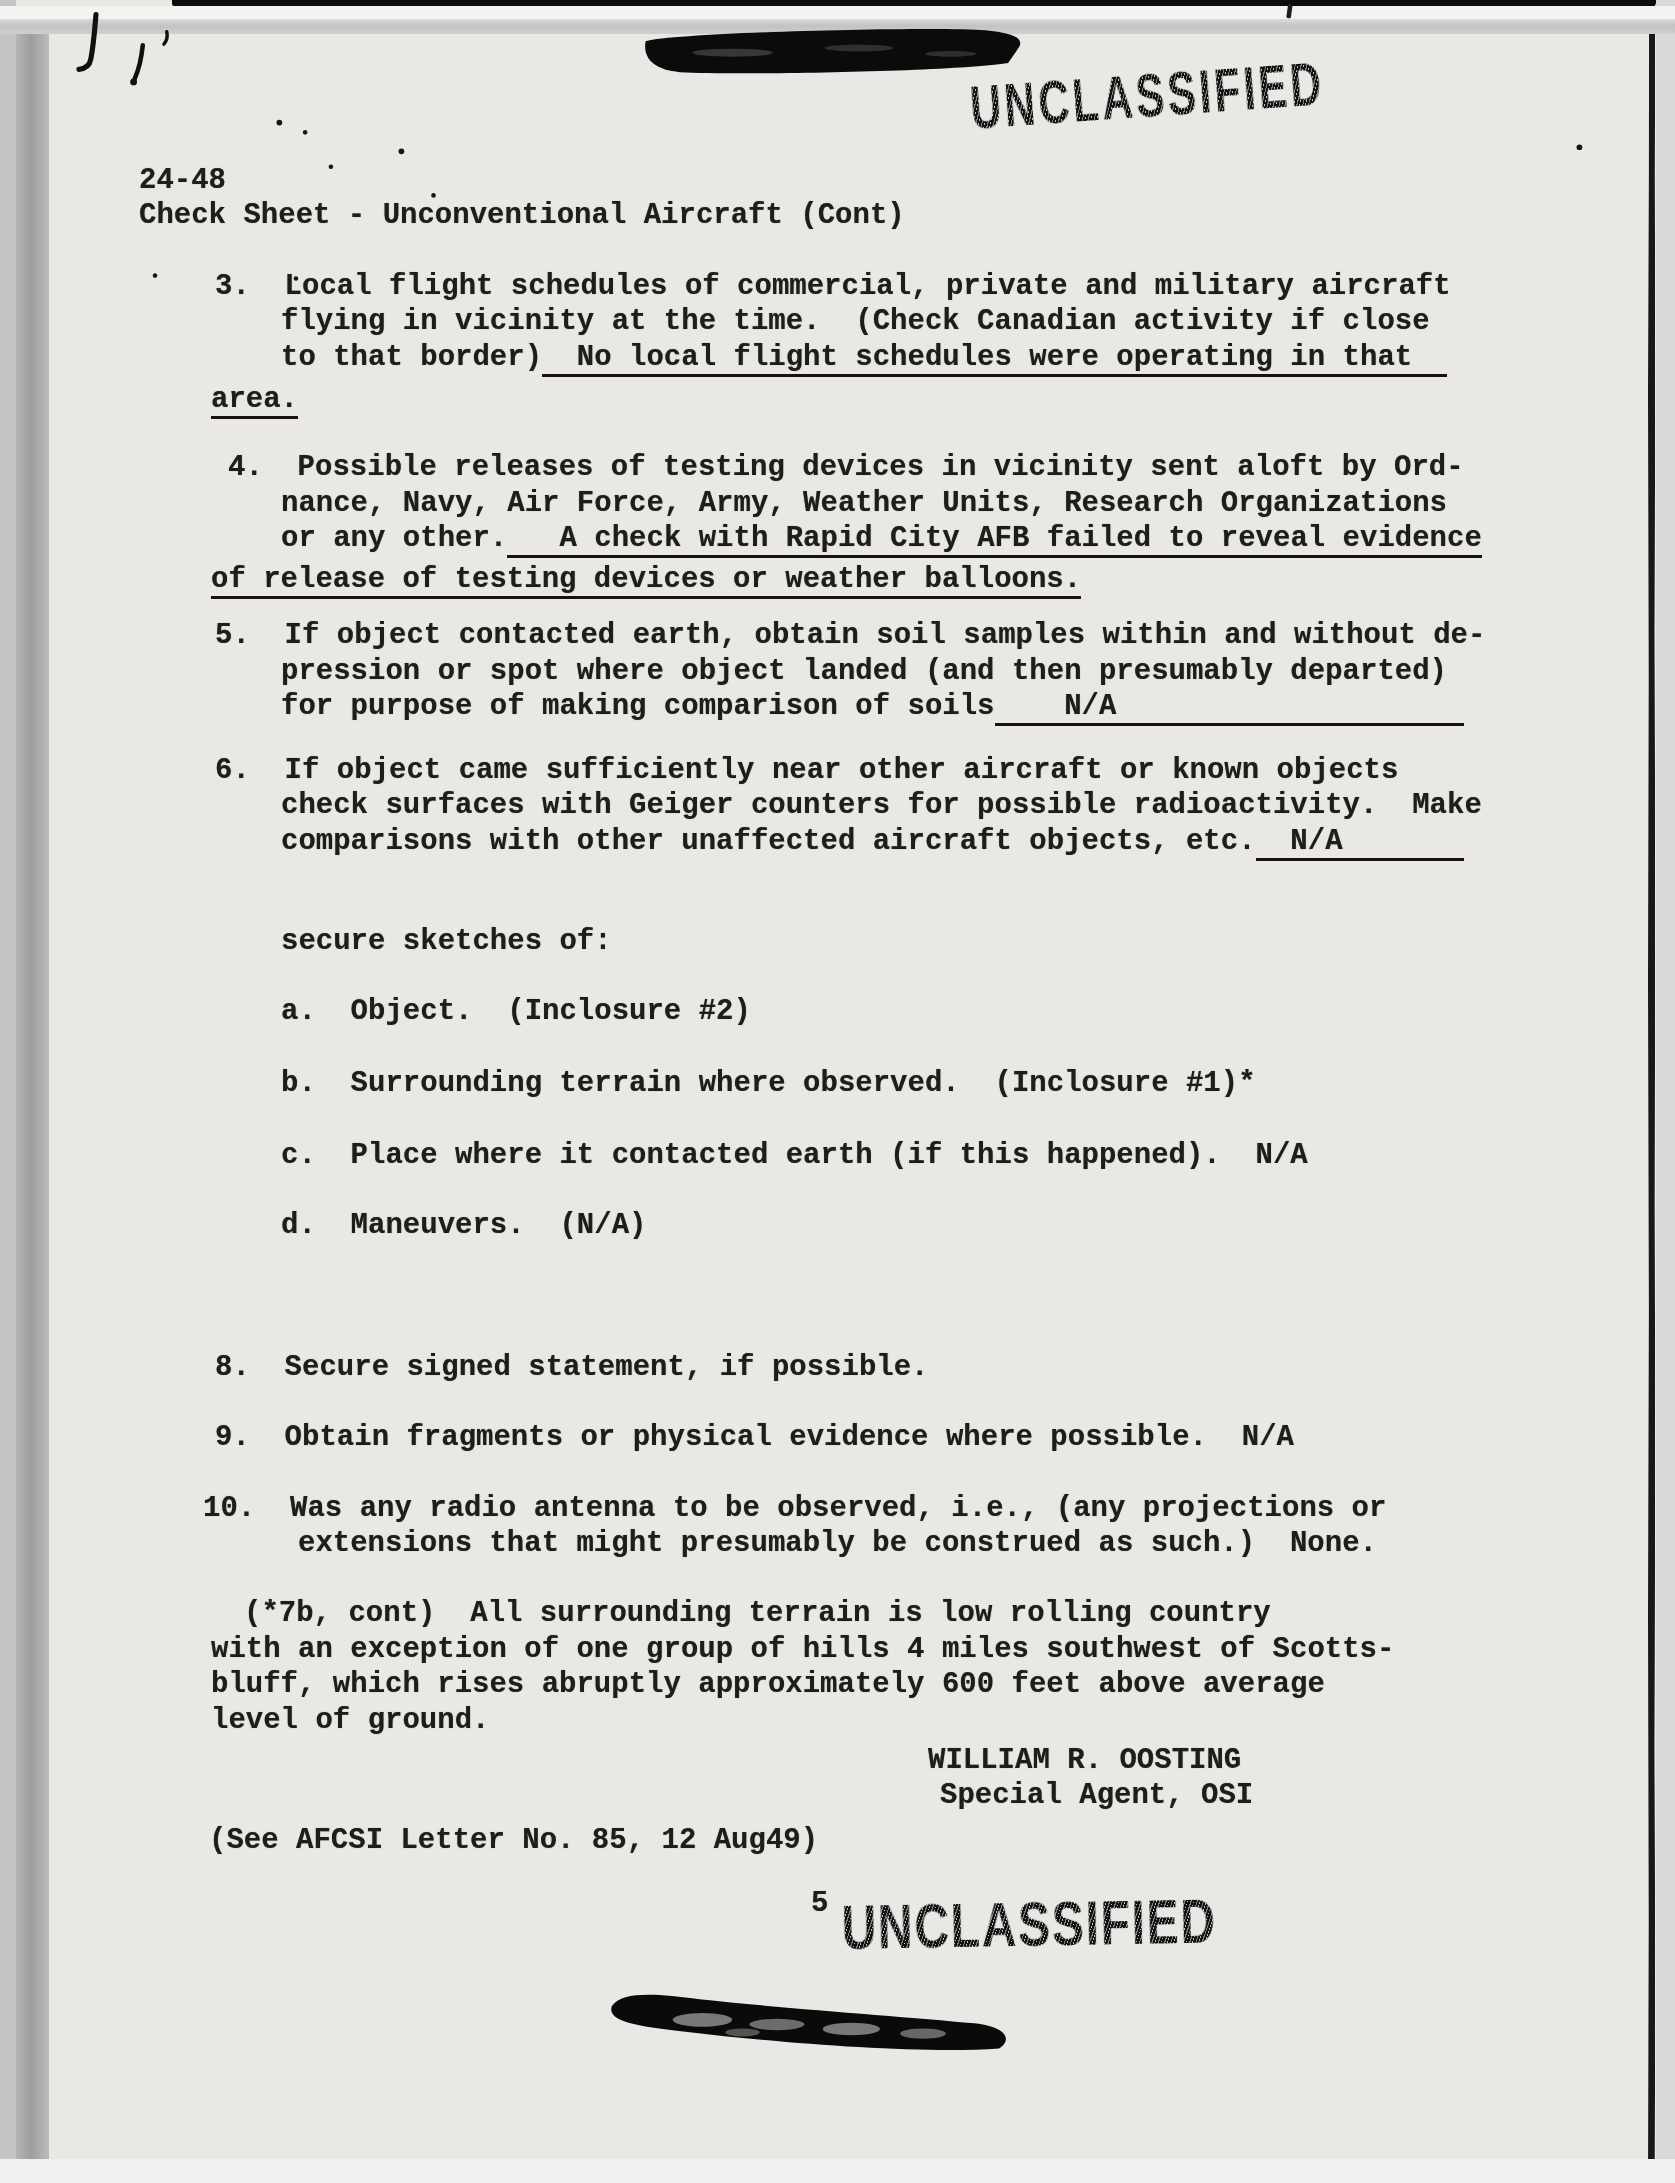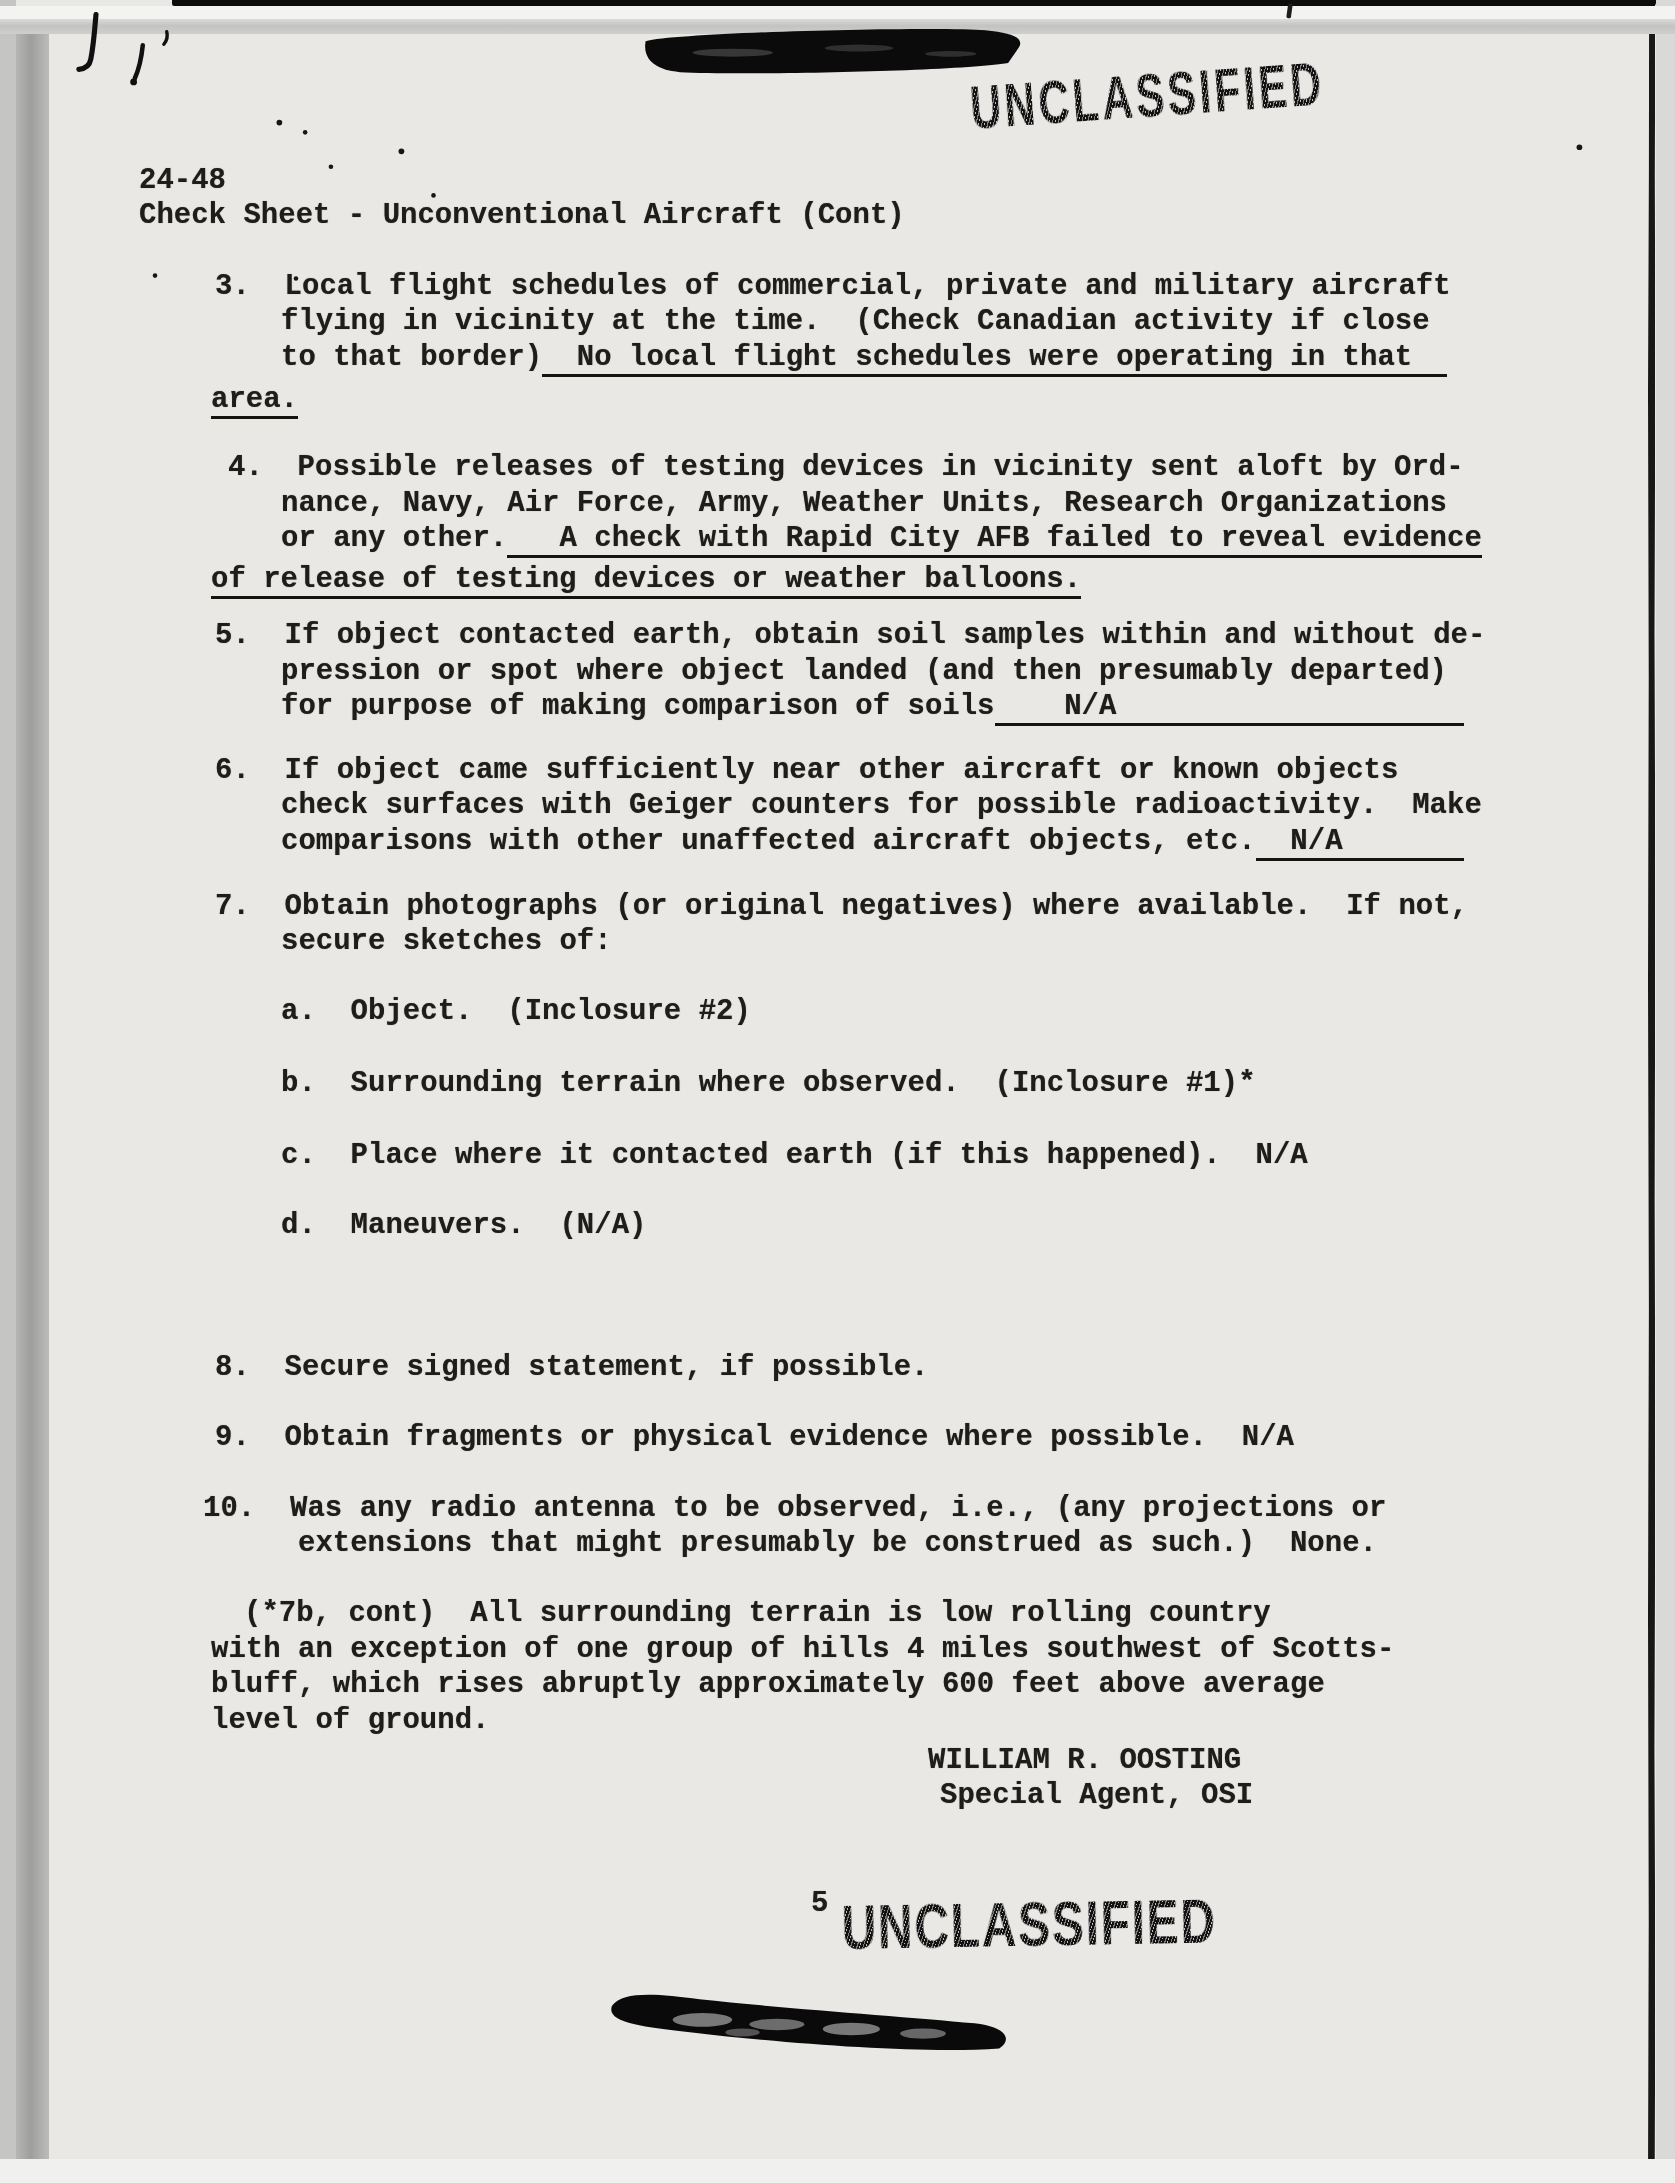--- a/index.html
+++ b/index.html
@@ -102,36 +102,36 @@
   <div class="tw" style="left:211px;top:534px"><span class="ul">of release of testing devices or weather balloons.</span></div>
 
   <div class="tw" style="left:215px;top:590px">5.  If object contacted earth, obtain soil samples within and without de-</div>
   <div class="tw" style="left:281px;top:626px">pression or spot where object landed (and then presumably departed)</div>
   <div class="tw" style="left:281px;top:661px"><span>for purpose of making comparison of soils</span><span class="ul">    N/A                    </span></div>
 
   <div class="tw" style="left:215px;top:725px">6.  If object came sufficiently near other aircraft or known objects</div>
   <div class="tw" style="left:281px;top:760px">check surfaces with Geiger counters for possible radioactivity.  Make</div>
   <div class="tw" style="left:281px;top:796px"><span>comparisons with other unaffected aircraft objects, etc.</span><span class="ul">  N/A       </span></div>
 
-  <div class="tw" style="left:215px;top:861px">7.  Obtain photographs (or original negatives) where available.  If not,</div>
   <div class="tw" style="left:281px;top:896px">secure sketches of:</div>
   <div class="tw" style="left:281px;top:966px">a.  Object.  (Inclosure #2)</div>
   <div class="tw" style="left:281px;top:1038px">b.  Surrounding terrain where observed.  (Inclosure #1)*</div>
   <div class="tw" style="left:281px;top:1110px">c.  Place where it contacted earth (if this happened).  N/A</div>
   <div class="tw" style="left:281px;top:1180px">d.  Maneuvers.  (N/A)</div>
 
   <div class="tw" style="left:215px;top:1322px">8.  Secure signed statement, if possible.</div>
   <div class="tw" style="left:215px;top:1392px">9.  Obtain fragments or physical evidence where possible.  N/A</div>
   <div class="tw" style="left:203px;top:1463px">10.  Was any radio antenna to be observed, i.e., (any projections or</div>
   <div class="tw" style="left:298px;top:1498px">extensions that might presumably be construed as such.)  None.</div>
 
   <div class="tw" style="left:244px;top:1568px">(*7b, cont)  All surrounding terrain is low rolling country</div>
   <div class="tw" style="left:211px;top:1604px">with an exception of one group of hills 4 miles southwest of Scotts-</div>
   <div class="tw" style="left:211px;top:1639px">bluff, which rises abruptly approximately 600 feet above average</div>
   <div class="tw" style="left:211px;top:1675px">level of ground.</div>
 
   <div class="tw" style="left:928px;top:1715px">WILLIAM R. OOSTING</div>
   <div class="tw" style="left:940px;top:1750px">Special Agent, OSI</div>
 
+  <div class="tw" style="left:209px;top:1795px">(See AFCSI Letter No. 85, 12 Aug49)</div>
   <div class="tw" style="left:811px;top:1858px">5</div>
 
 </div>
 
 
 </body></html>

